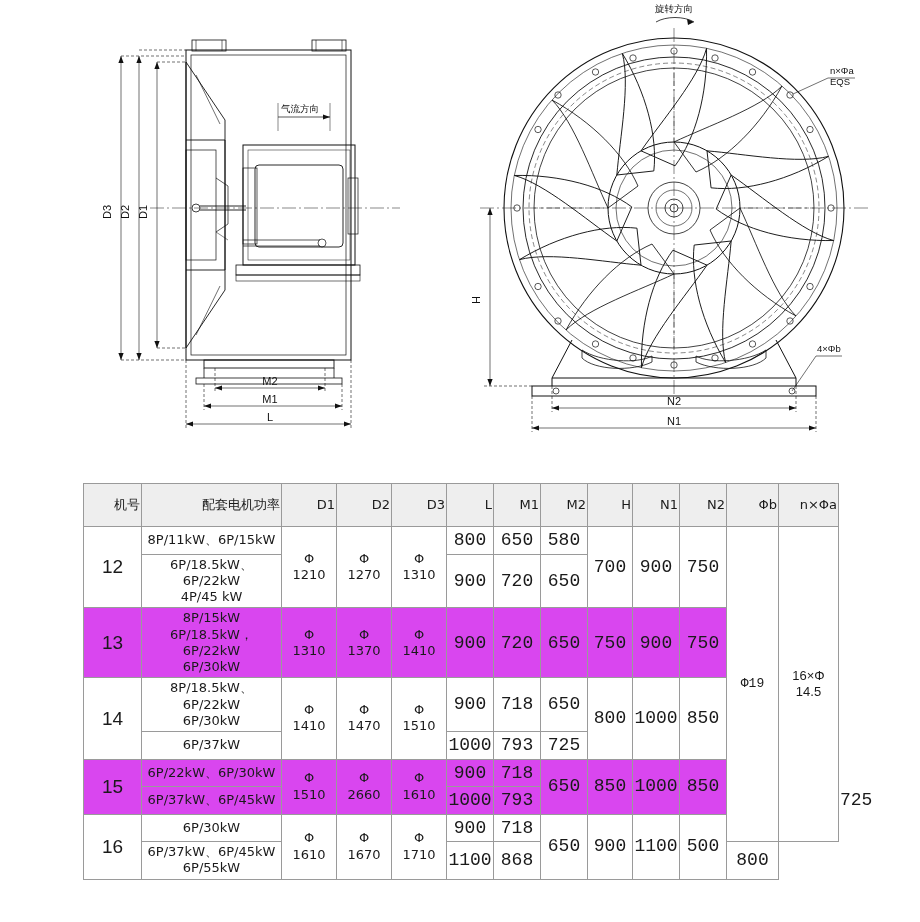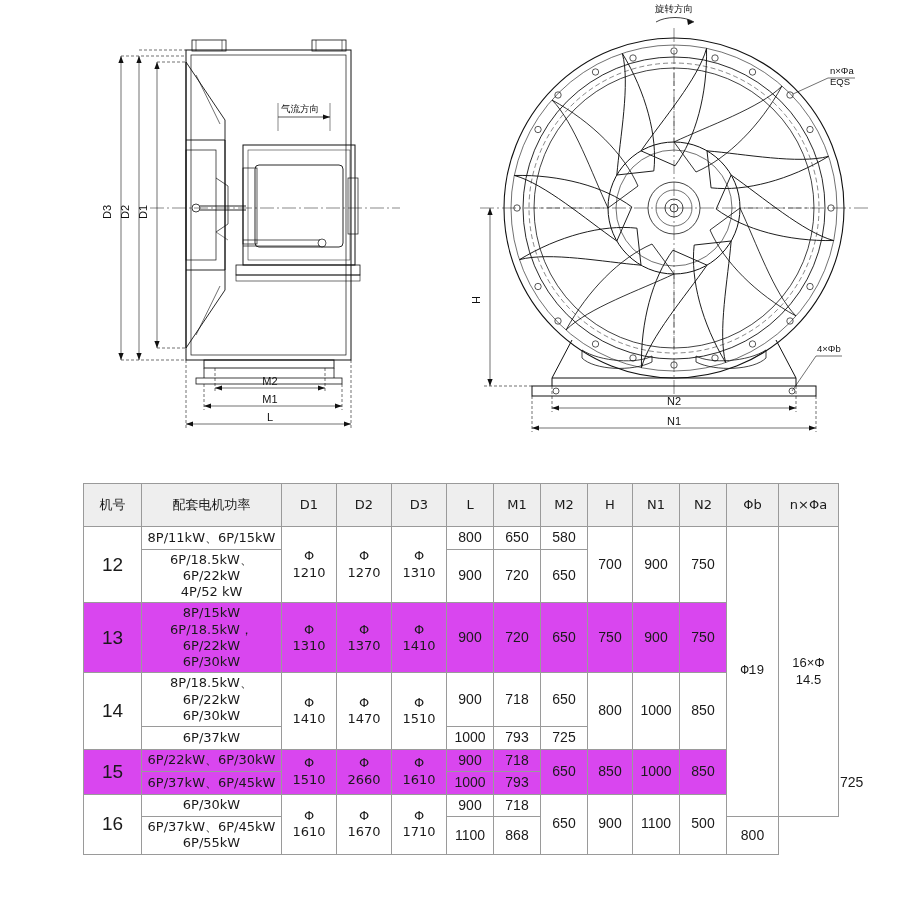--- a/index.html
+++ b/index.html
@@ -67,40 +67,42 @@
     padding: 2px 1px;
     font-weight: normal;
     color: #1a1a1a;
     line-height: 1.25;
   }
   table.spec thead th {
     background: #eeeeee;
     height: 38px;
     font-size: 13px;
     font-family: "DejaVu Sans", sans-serif;
+    text-align: right;
   }
   tr.shaded td {
     background: #d946ef;
   }
   td.power {
     font-size: 13px;
     padding: 3px 4px;
     font-family: "DejaVu Sans", sans-serif;
     margin-left: 43px;
   }
   td.machine {
     font-size: 19px;
   }
   td.dia {
     font-size: 13px;
     line-height: 1.35;
     font-family: "DejaVu Sans", sans-serif;
   }
   td.num {
-    font-size: 14px;
+    font-size: 18px;
+    font-family: Liberation Mono, monospace;
   }
   td.phib {
     font-size: 13px;
     font-family: Liberation Mono, monospace;
   }
   td.nphia {
     font-size: 13px;
     line-height: 1.4;
     font-family: Liberation Sans, sans-serif;
   }
@@ -399,21 +401,21 @@
             <td class="num" rowspan="2">750</td>
             <td class="phib" rowspan="8">Φ19</td>
             <td class="nphia" rowspan="8">
               <div>16×Φ</div>
               <div>14.5</div>
             </td>
           </tr>
           <tr>
             <td class="power">
               <div>6P/18.5kW、6P/22kW</div>
-              <div>4P/52 kW</div>
+              <div>4P/45 kW</div>
             </td>
             <td class="num">900</td>
             <td class="num">720</td>
             <td class="num">650</td>
           </tr>
           <tr class="shaded">
             <td class="machine" rowspan="1">13</td>
             <td class="power">
               <div>8P/15kW</div>
               <div>6P/18.5kW，6P/22kW</div>

